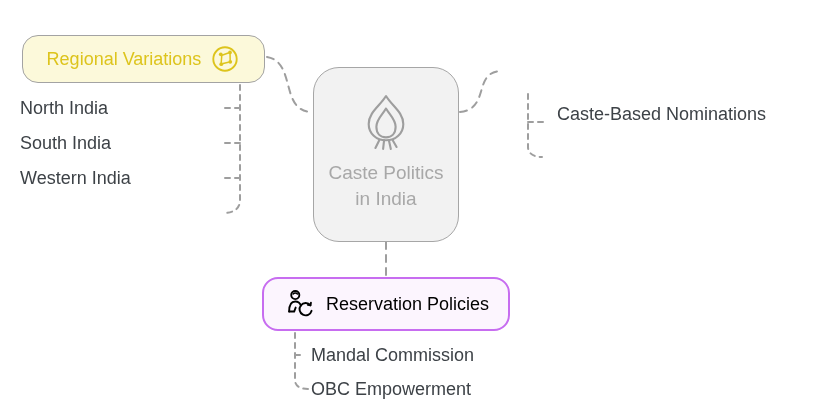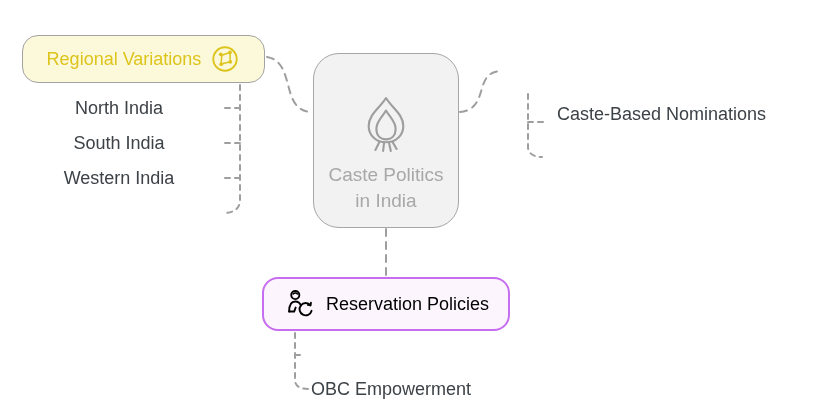--- a/index.html
+++ b/index.html
@@ -25,35 +25,35 @@
   .node-votebank{
     left:501px;top:47px;width:231px;height:46px;
     background:#eafaf2;border:2px solid #41c584;color:#36bd7b;
   }
   .node-reservation{
     left:262px;top:277px;width:248px;height:54px;
     background:#fcf5fe;border:2px solid #c76df0;color:#000000;
   }
 
   .center-node{
-    position:absolute;left:313px;top:53px;width:146px;height:175px;
+    position:absolute;left:313px;top:67px;width:146px;height:175px;
     background:#f2f2f2;border:1.5px solid #a6a6a6;border-radius:26px;
     display:flex;flex-direction:column;align-items:center;
-    padding-top:40px;box-sizing:border-box;cursor:pointer;
+    padding-top:24px;box-sizing:border-box;cursor:pointer;
   }
   .center-node .label{
     margin-top:8px;width:122px;text-align:center;
     font-size:19px;line-height:26px;color:#a8a8a8;
   }
 
   .leaf{
     position:absolute;height:22px;line-height:22px;font-size:18px;
     color:#3d4247;white-space:nowrap;cursor:pointer;
   }
-  .leaf-left{left:20px;width:198px;text-align:center;}
+  .leaf-left{left:20px;width:198px;text-align:left;}
   .leaf-right{left:557px;}
   .leaf-bottom{left:311px;}
 
   .icon{display:block;flex:0 0 auto;}
 </style>
 </head>
 <body>
 
 <div class="canvas">
 
@@ -114,15 +114,16 @@
     </svg>
     <span class="label">Reservation Policies</span>
   </div>
 
   <div class="leaf leaf-left" style="top:97px">North India</div>
   <div class="leaf leaf-left" style="top:167px">Western India</div>
   <div class="leaf leaf-left" style="top:132px">South India</div>
 
   <div class="leaf leaf-right" style="top:103px">Caste-Based Nominations</div>
 
+  <div class="leaf leaf-bottom" style="top:344px">Mandal Commission</div>
   <div class="leaf leaf-bottom" style="top:378px">OBC Empowerment</div>
 
 </div>
 
 </body></html>

